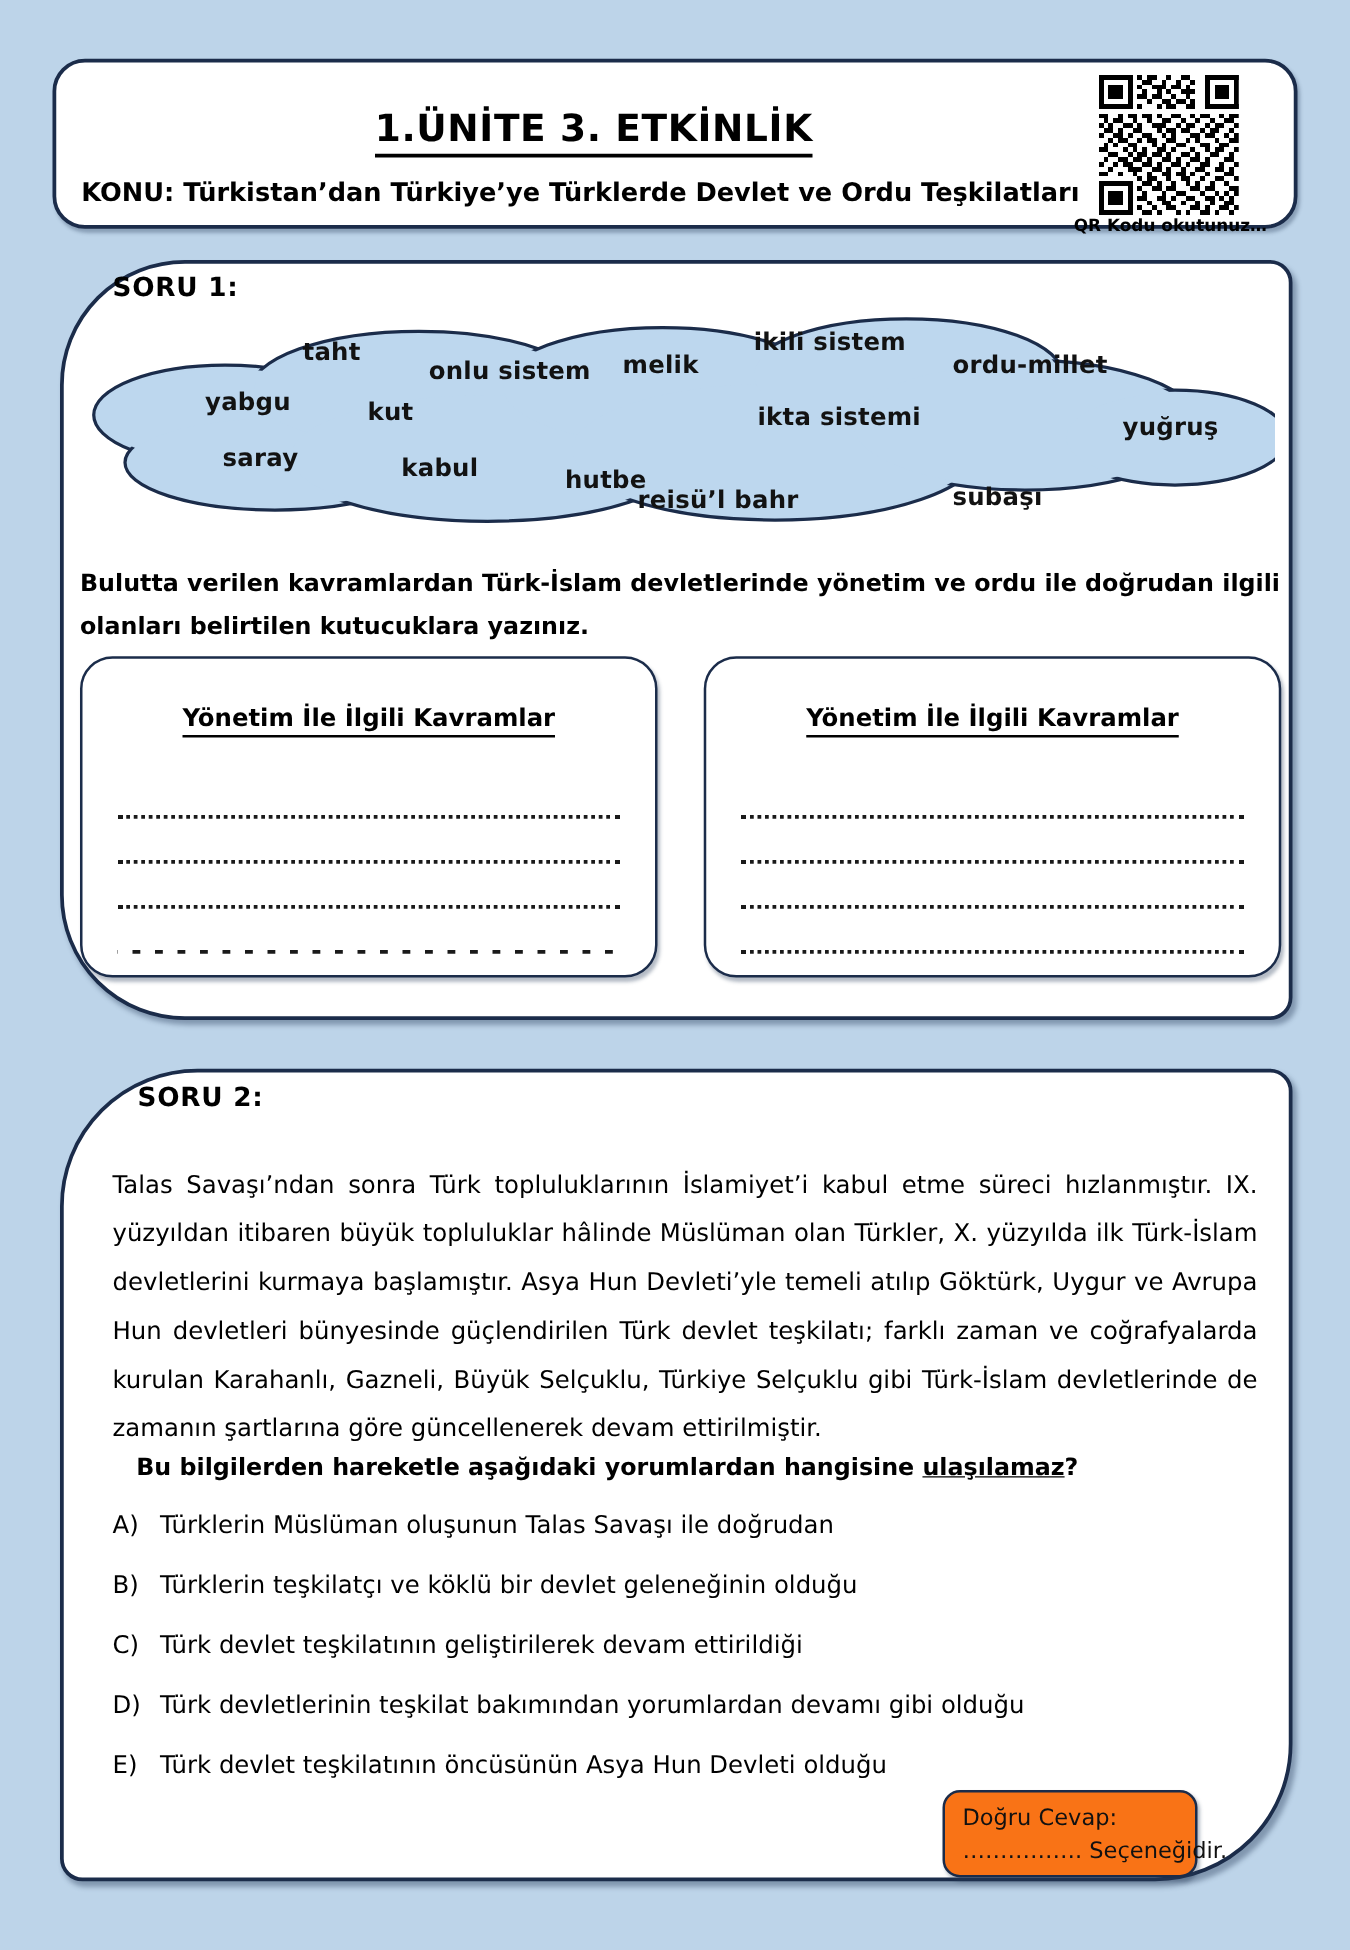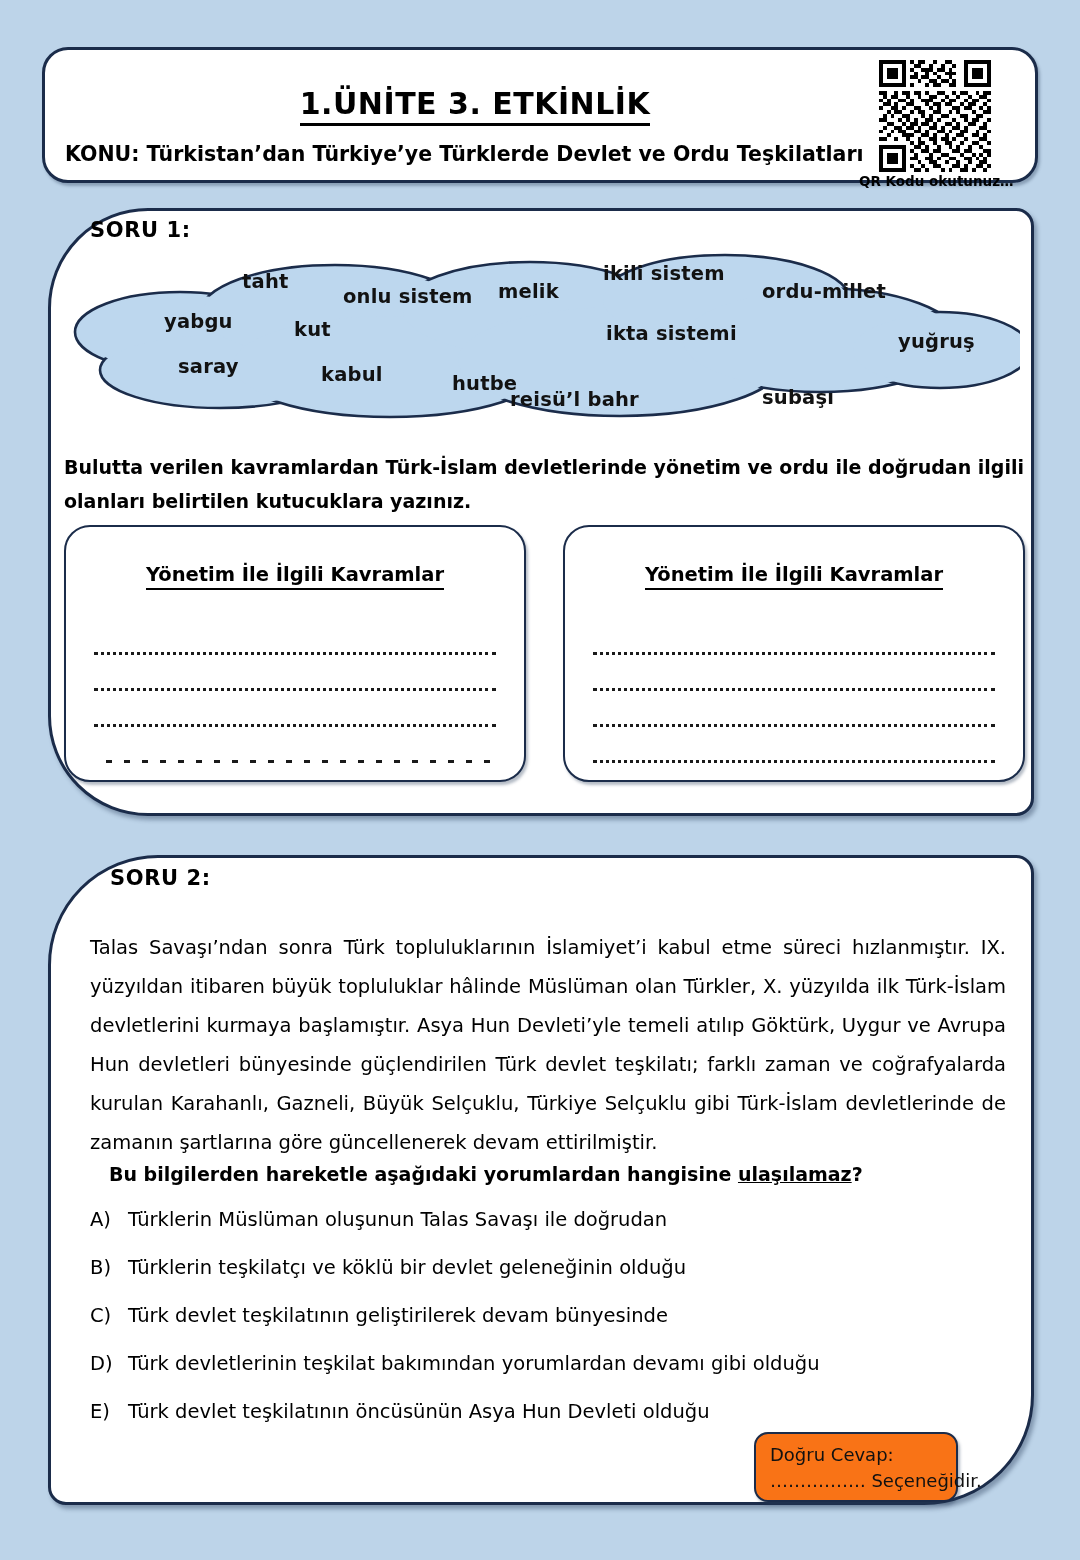--- a/index.html
+++ b/index.html
@@ -542,21 +542,21 @@
     <div class="option">
       <span class="option-letter">A)</span>
       <span class="option-text">Türklerin Müslüman oluşunun Talas Savaşı ile doğrudan</span>
     </div>
     <div class="option">
       <span class="option-letter">B)</span>
       <span class="option-text">Türklerin teşkilatçı ve köklü bir devlet geleneğinin olduğu</span>
     </div>
     <div class="option">
       <span class="option-letter">C)</span>
-      <span class="option-text">Türk devlet teşkilatının geliştirilerek devam bünyesinde</span>
+      <span class="option-text">Türk devlet teşkilatının geliştirilerek devam ettirildiği</span>
     </div>
     <div class="option">
       <span class="option-letter">D)</span>
       <span class="option-text">Türk devletlerinin teşkilat bakımından yorumlardan devamı gibi olduğu</span>
     </div>
     <div class="option">
       <span class="option-letter">E)</span>
       <span class="option-text">Türk devlet teşkilatının öncüsünün Asya Hun Devleti olduğu</span>
     </div>
   </div>

